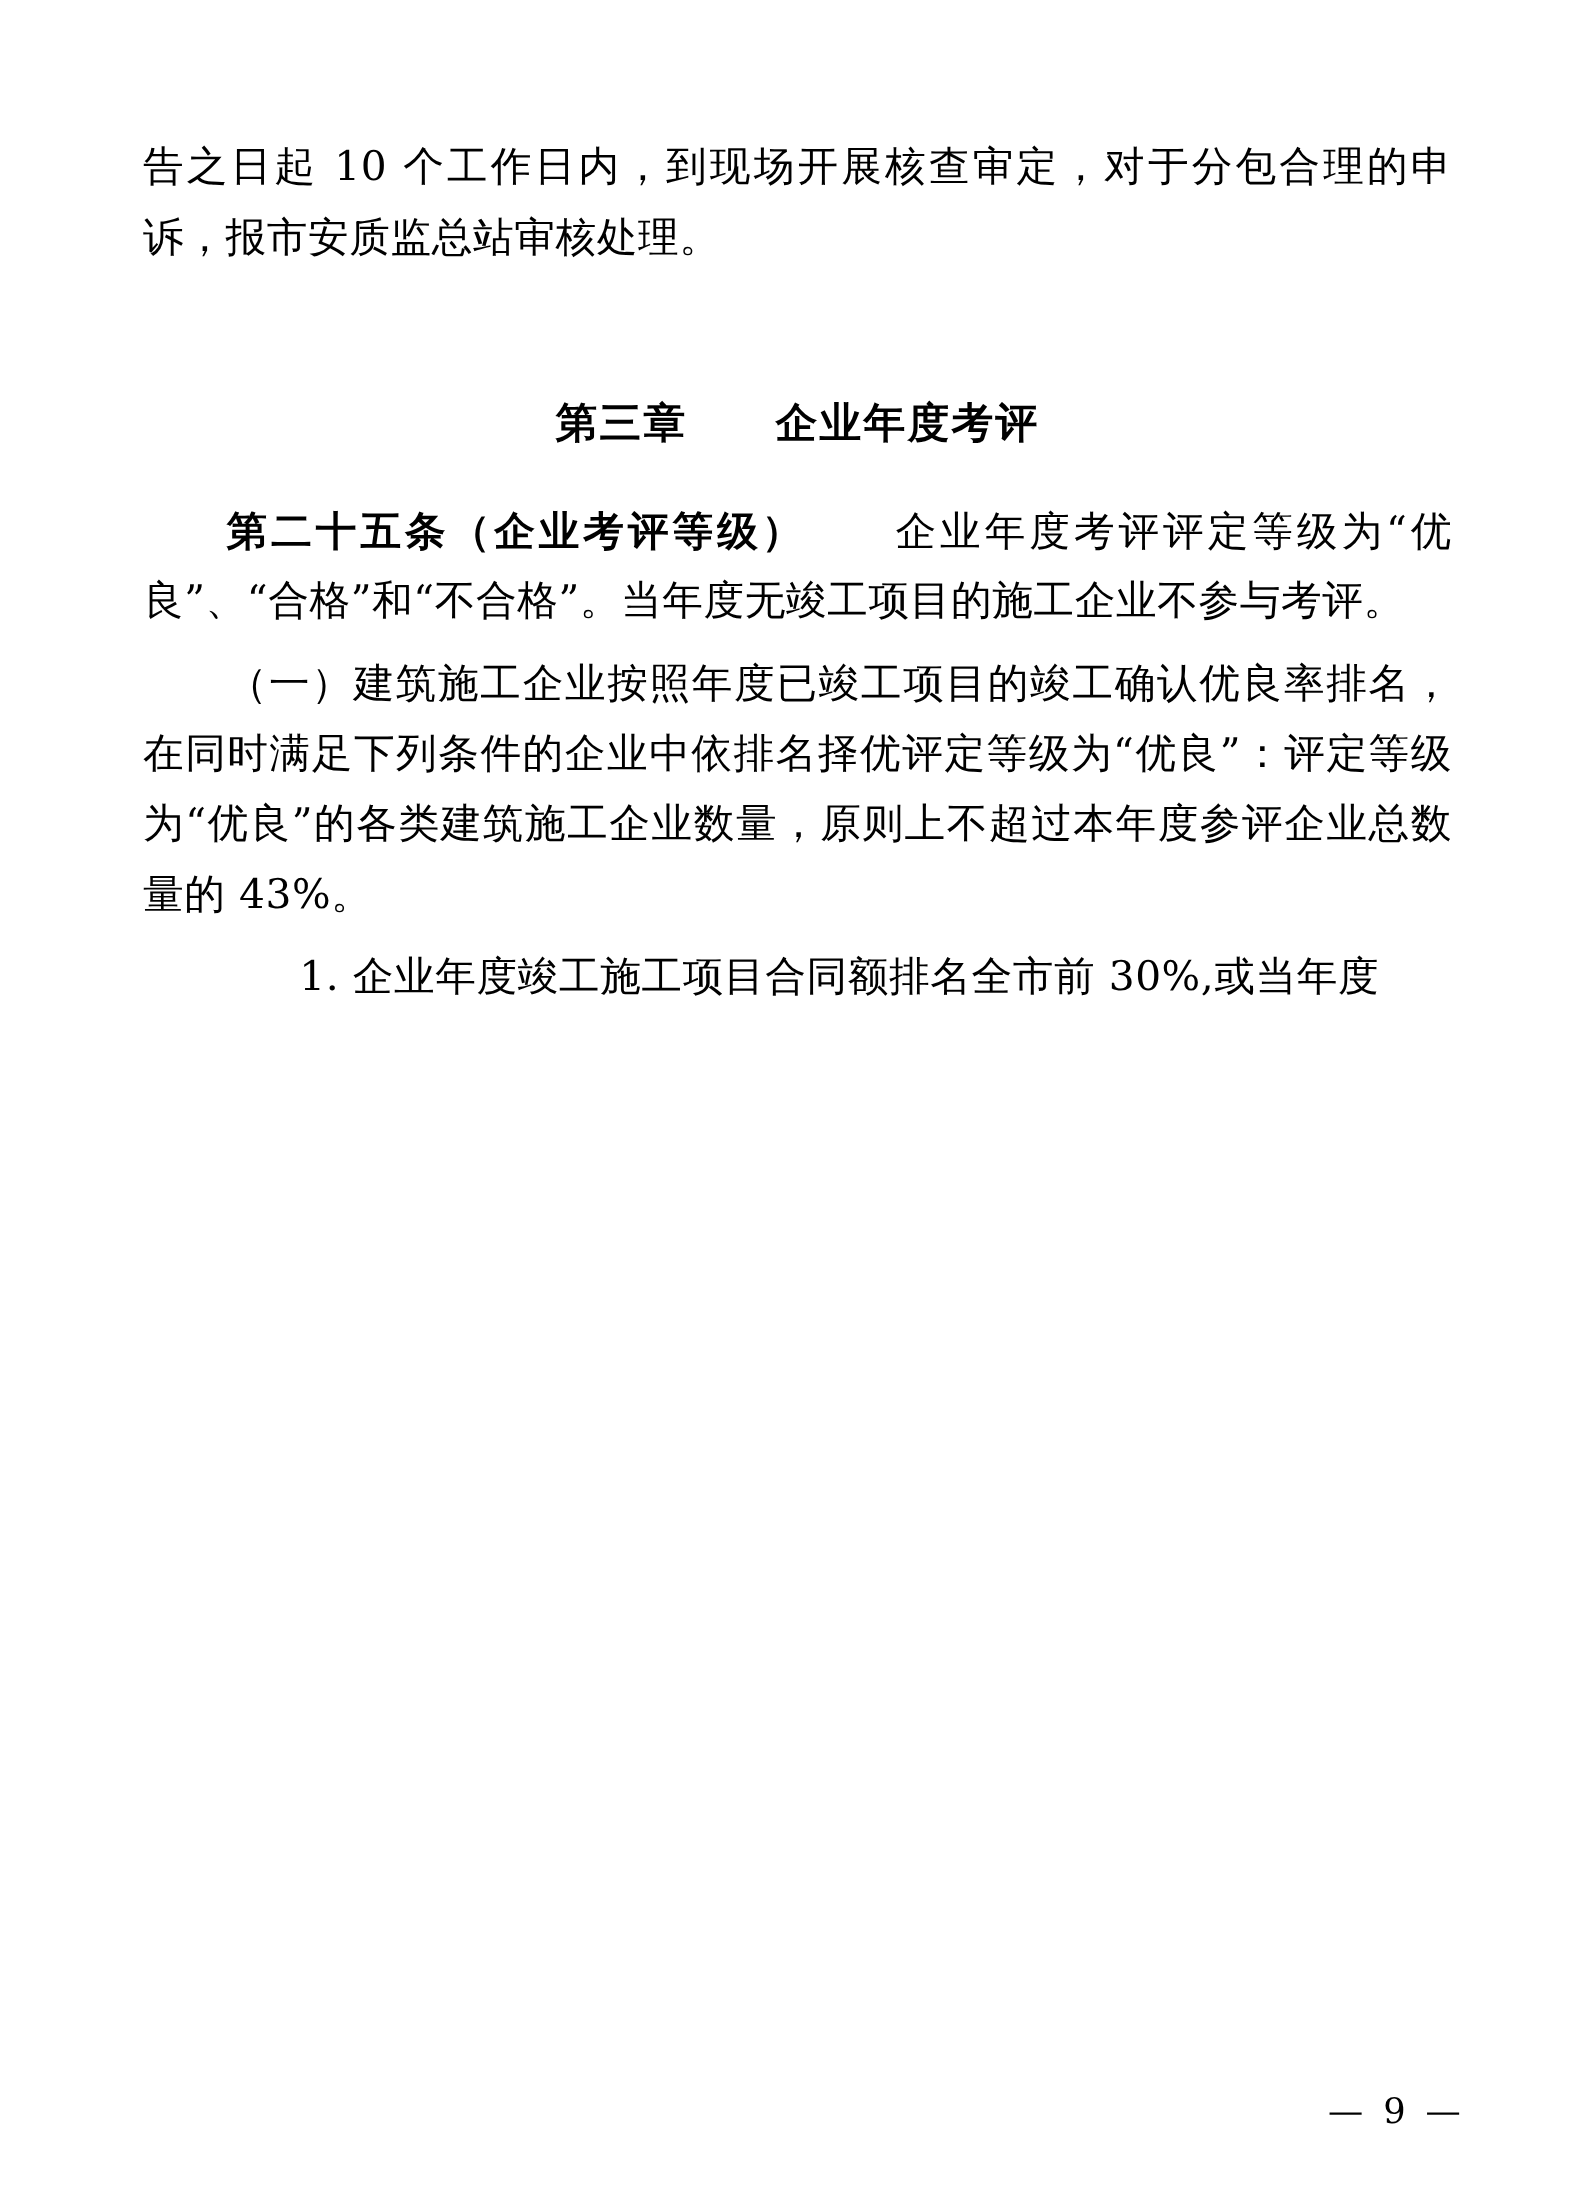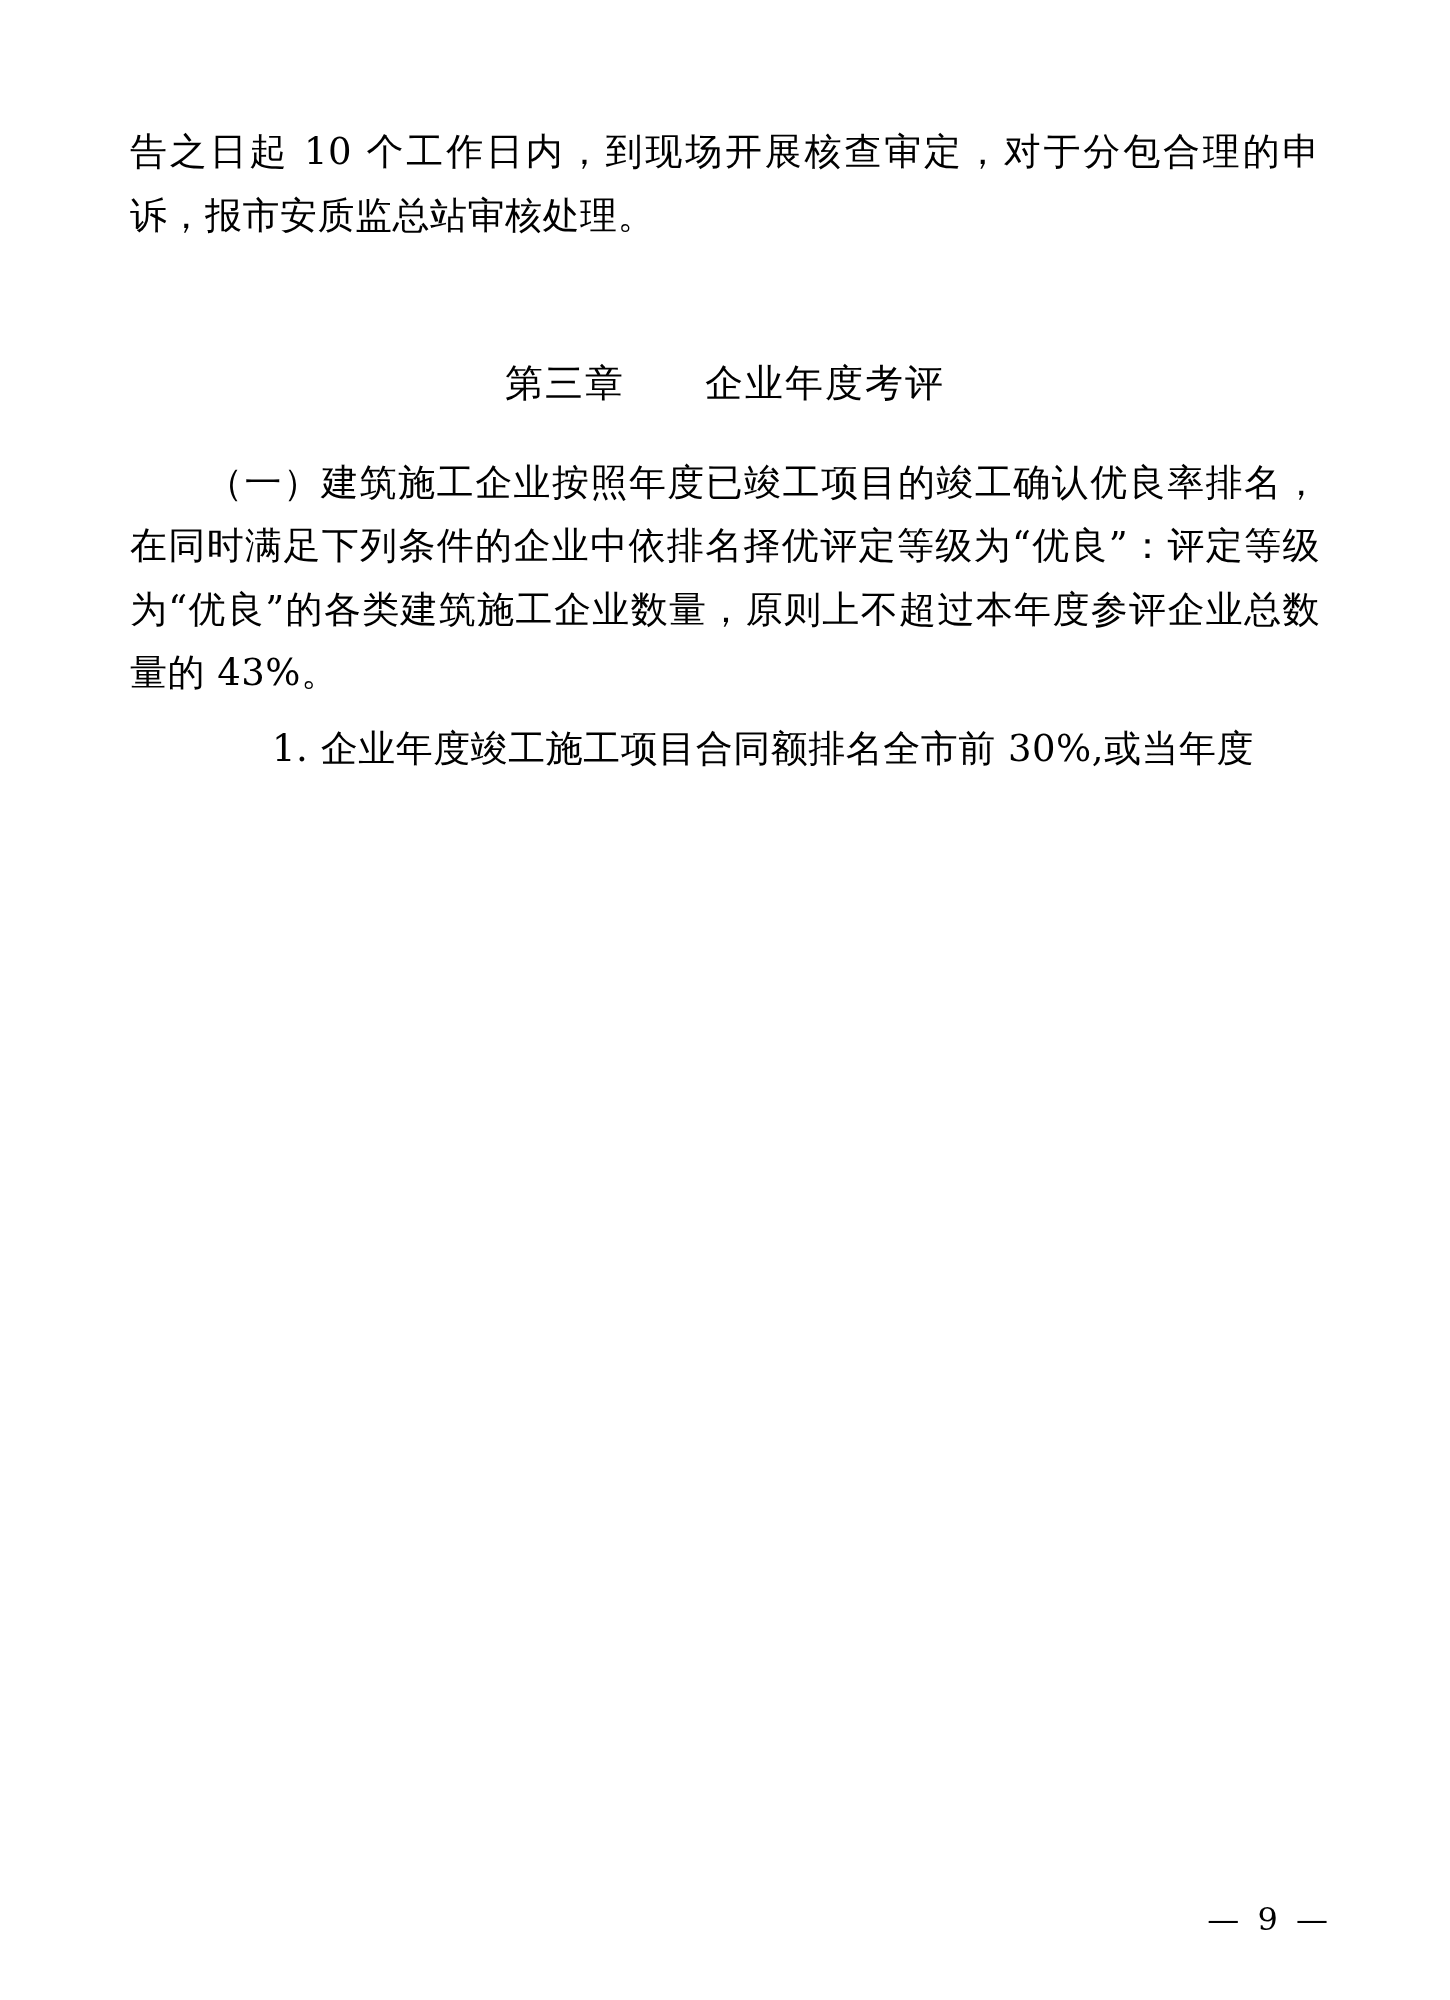--- a/index.html
+++ b/index.html
@@ -36,21 +36,21 @@
     padding: 0;
   }
   .indent2 {
     text-indent: 76px;
   }
   .noindent {
     text-indent: 0;
   }
   .chapter-title {
     font-size: 38px;
-    font-weight: normal;
+    font-weight: bold;
     text-align: center;
     letter-spacing: 2px;
     margin: 0;
     padding: 0;
   }
   .gap-large {
     height: 104px;
   }
   .art-label {
     font-weight: bold;
@@ -84,20 +84,23 @@
     <p class="p noindent para-block">告之日起 10 个工作日内，到现场开展核查审定，对于分包合理的申诉，报市安质监总站审核处理。</p>
 
 
     <div class="gap-large"></div>
 
     <h2 class="chapter-title">第三章　　企业年度考评</h2>
 
     <div class="spacer-after-title"></div>
 
 
+    <p class="p indent2 para-block">
+      <span class="art-label">第二十五条（企业考评等级）</span><span>　　企业年度考评评定等级为“优良”、“合格”和“不合格”。当年度无竣工项目的施工企业不参与考评。</span>
+    </p>
 
     <p class="p indent2 para-block">（一）建筑施工企业按照年度已竣工项目的竣工确认优良率排名，在同时满足下列条件的企业中依排名择优评定等级为“优良”：评定等级为“优良”的各类建筑施工企业数量，原则上不超过本年度参评企业总数量的 43%。</p>
 
     <p class="p indent2 para-block last-line-full">1. 企业年度竣工施工项目合同额排名全市前 30%,或当年度</p>
 
   </div>
 
   <div class="footer">— 9 —</div>
 
 </div>

